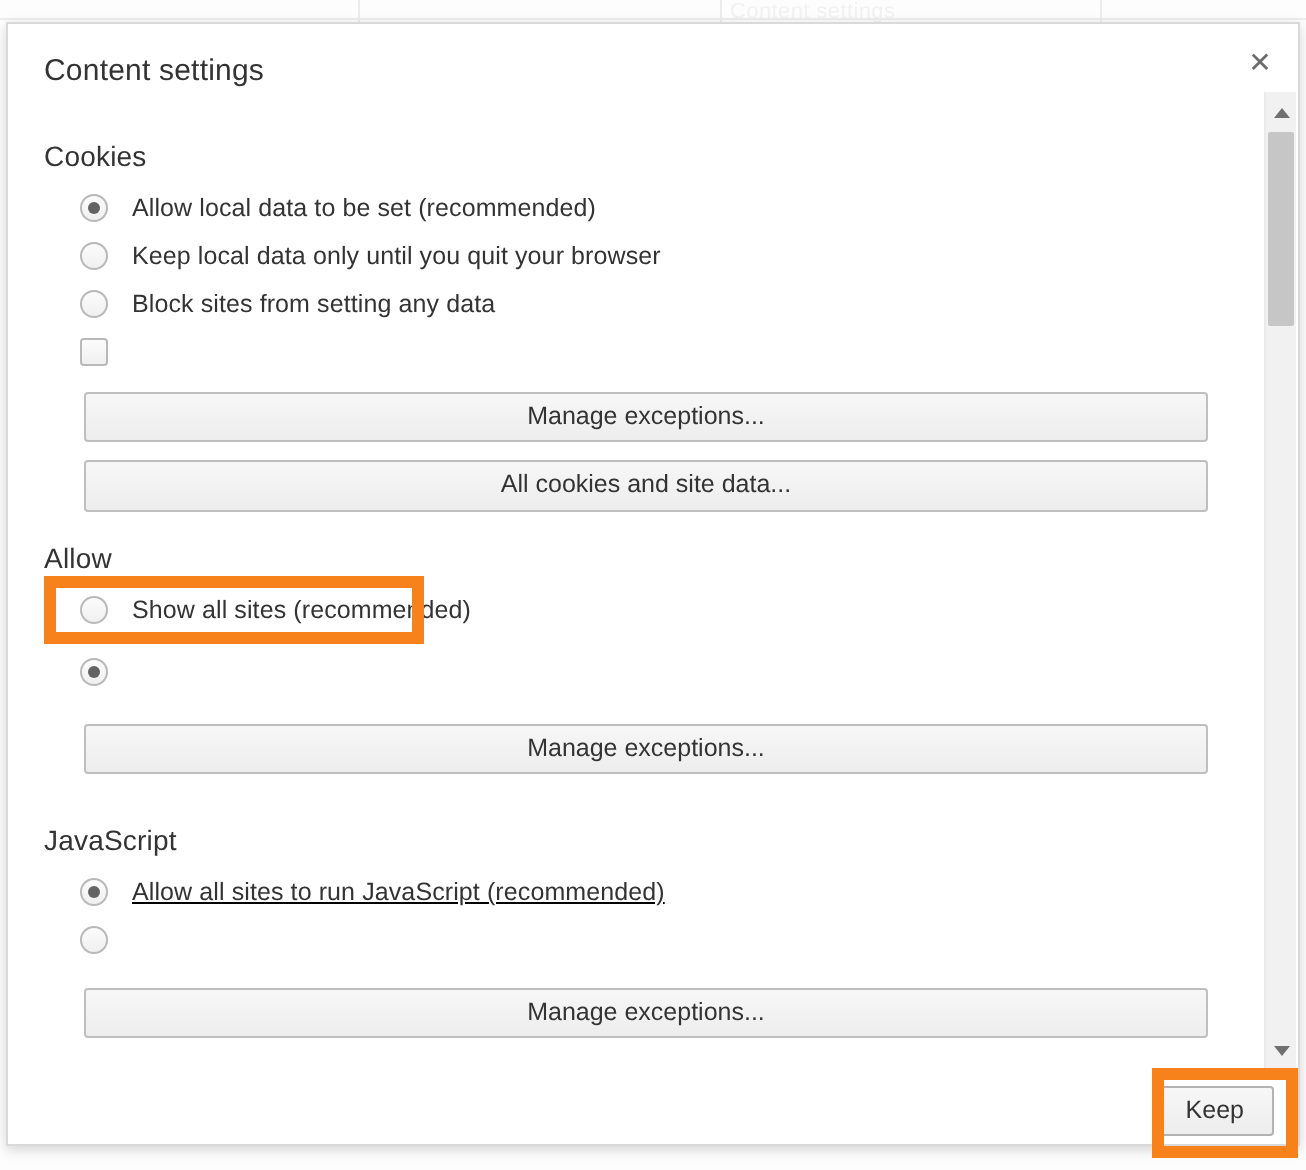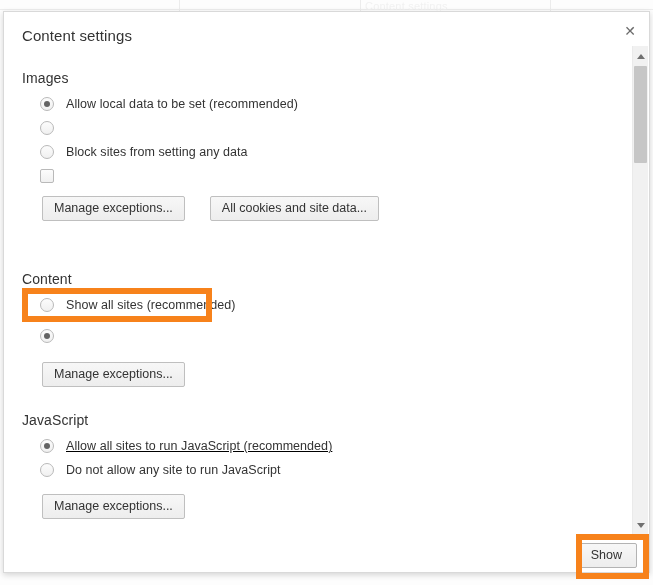--- a/index.html
+++ b/index.html
@@ -155,21 +155,22 @@
     border-radius: 2px;
     background: linear-gradient(#fcfcfc, #f0f0f0);
     box-sizing: border-box;
     flex: 0 0 auto;
   }
 
   .btn-row {
     margin-left: 38px;
     margin-top: 8px;
     display: flex;
-    gap: 25px;
+    gap: 9px;
+    flex-direction: column;
   }
   .gray-button {
     font-family: "Liberation Sans", sans-serif;
     font-size: 12.5px;
     color: #333333;
     background: linear-gradient(#f7f7f7, #ededed);
     border: 1px solid #bfbfbf;
     border-radius: 2px;
     padding: 4px 11px 5px 11px;
     cursor: pointer;
@@ -276,48 +277,49 @@
 <div id="dialog">
 
   <div id="dialog-title">Content settings</div>
 
   <div id="close-button">✕</div>
 
   <div id="content-region">
     <div id="content-inner">
 
       <div class="section" style="top:24px;">
-        <div class="section-title">Images</div>
+        <div class="section-title">Cookies</div>
 
         <div class="option-row">
           <span class="radio checked"></span>
           <span class="option-label">Allow local data to be set (recommended)</span>
         </div>
 
         <div class="option-row">
           <span class="radio"></span>
+          <span class="option-label">Keep local data only until you quit your browser</span>
         </div>
 
         <div class="option-row">
           <span class="radio"></span>
           <span class="option-label">Block sites from setting any data</span>
         </div>
 
         <div class="option-row">
           <span class="checkbox"></span>
         </div>
 
         <div class="btn-row">
           <button class="gray-button">Manage exceptions...</button>
           <button class="gray-button">All cookies and site data...</button>
         </div>
       </div>
 
       <div class="section" style="top:225px;">
-        <div class="section-title">Content</div>
+        <div class="section-title">Allow</div>
 
         <div class="option-row">
           <span class="radio"></span>
           <span class="option-label">Show all sites (recommended)</span>
         </div>
 
         <div class="option-row" style="margin-top:7px;">
           <span class="radio checked"></span>
         </div>
 
@@ -329,21 +331,20 @@
       <div class="section" style="top:366px;">
         <div class="section-title">JavaScript</div>
 
         <div class="option-row" style="margin-top:6px;text-decoration:underline;">
           <span class="radio checked"></span>
           <span class="option-label">Allow all sites to run JavaScript (recommended)</span>
         </div>
 
         <div class="option-row">
           <span class="radio"></span>
-          <span class="option-label">Do not allow any site to run JavaScript</span>
         </div>
 
         <div class="btn-row" style="margin-top:12px;">
           <button class="gray-button">Manage exceptions...</button>
         </div>
       </div>
 
     </div>
   </div>
 
@@ -351,19 +352,19 @@
     <div class="sb-arrow" id="scroll-up-arrow">
       <span class="tri"></span>
     </div>
     <div id="scroll-thumb"></div>
     <div class="sb-arrow" id="scroll-down-arrow">
       <span class="tri"></span>
     </div>
   </div>
 
   <div id="footer">
-    <button id="done-button">Show</button>
+    <button id="done-button">Keep</button>
   </div>
 
 </div>
 
 <div class="highlight-box" id="highlight-images-option"></div>
 <div class="highlight-box" id="highlight-done"></div>
 
 </body></html>

